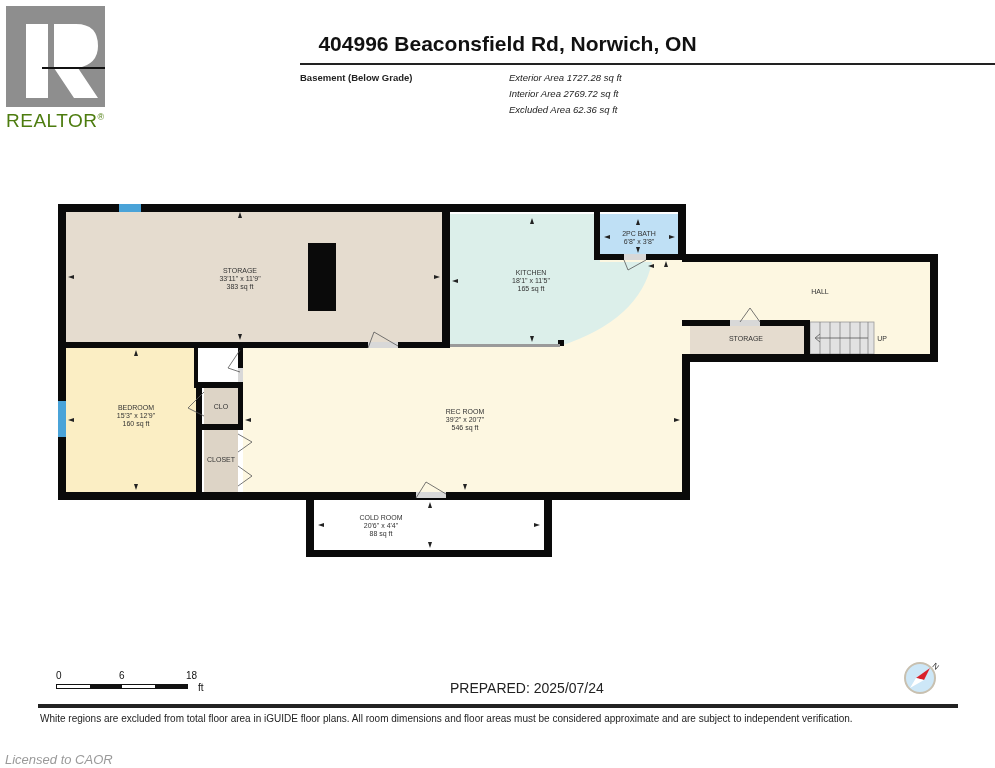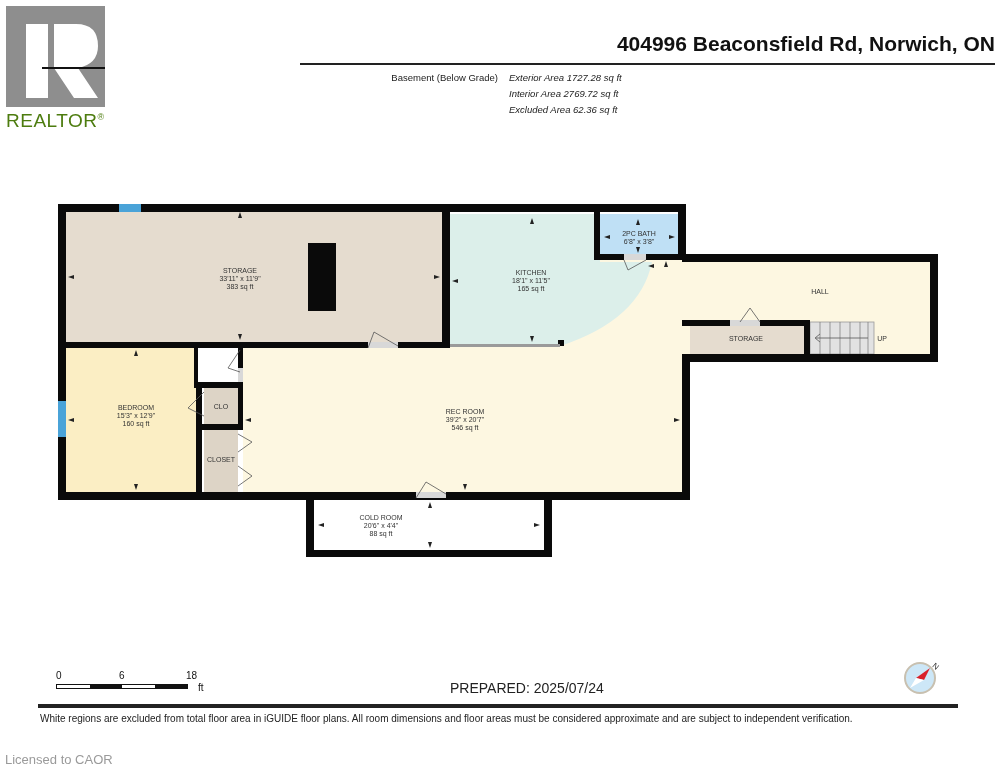--- a/index.html
+++ b/index.html
@@ -6,36 +6,36 @@
   body { width: 995px; height: 768px; position: relative; overflow: hidden;
          font-family: "Liberation Sans", sans-serif; color: #222; }
   .abs { position: absolute; }
 
   
   .logo-box { left: 6px; top: 6px; width: 99px; height: 101px; background: #8e8e8e; }
   .logo-text { left: 6px; top: 110px; font-size: 19px; color: #4d7c0f; letter-spacing: 0.5px; }
   .logo-reg { font-size: 9px; vertical-align: super; }
 
   
-  .title { left: 0; width: 995px; top: 32px; text-align: right; font-weight: bold; font-size: 21px; color: #111; padding-left: 20px; box-sizing: border-box; }
+  .title { left: 0; width: 995px; top: 32px; text-align: center; font-weight: bold; font-size: 21px; color: #111; padding-left: 20px; box-sizing: border-box; }
   .title-rule { left: 300px; top: 63px; width: 700px; height: 2px; background: #222; }
-  .level-label { left: 300px; width: 198px; top: 72px; text-align: right; font-weight: normal; font-size: 9.5px; color: #222; }
+  .level-label { left: 300px; width: 198px; top: 72px; text-align: left; font-weight: bold; font-size: 9.5px; color: #222; }
   .area-line { left: 509px; font-size: 9.5px; color: #222; font-style: italic; }
 
   
   .plan { left: 0; top: 0; }
   .room-label { font-family: "Liberation Sans", sans-serif; font-size: 7px; fill: #333; text-anchor: middle; }
 
   
   .scale { left: 56px; top: 670px; }
   .scale-num { position: absolute; font-size: 10px; color: #111; }
   .prepared { left: 450px; top: 680px; font-size: 14px; color: #222; }
   .footer-rule { left: 38px; top: 704px; width: 920px; height: 4px; background: #222; }
   .disclaimer { left: 40px; top: 713px; font-size: 10px; color: #222; white-space: nowrap; }
-  .licensed { left: 5px; top: 752px; font-size: 13px; color: #9a9a9a; }
+  .licensed { left: 5px; top: 752px; font-size: 13px; color: #9a9a9a; font-style: italic; }
 </style>
 </head>
 <body>
 
 <div class="abs logo-box">
   <svg width="99" height="101" viewBox="0 0 99 101">
     <rect x="20" y="18" width="22" height="74" fill="#fff"></rect>
     <path d="M48 18 H70 Q92 18 92 40 Q92 58 72 62 L92 92 H68 L48 62 Z" fill="#fff"></path>
     <rect x="36" y="61" width="63" height="2" fill="#111"></rect>
   </svg>

